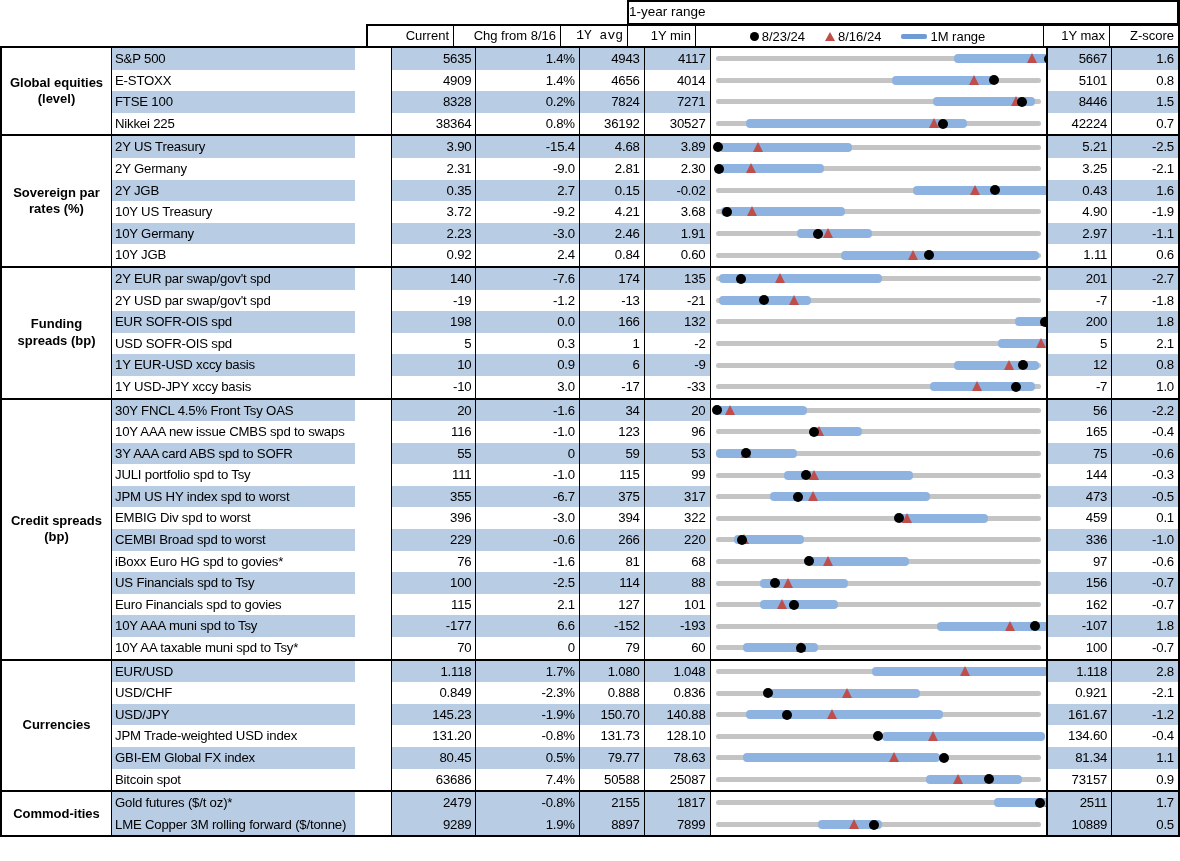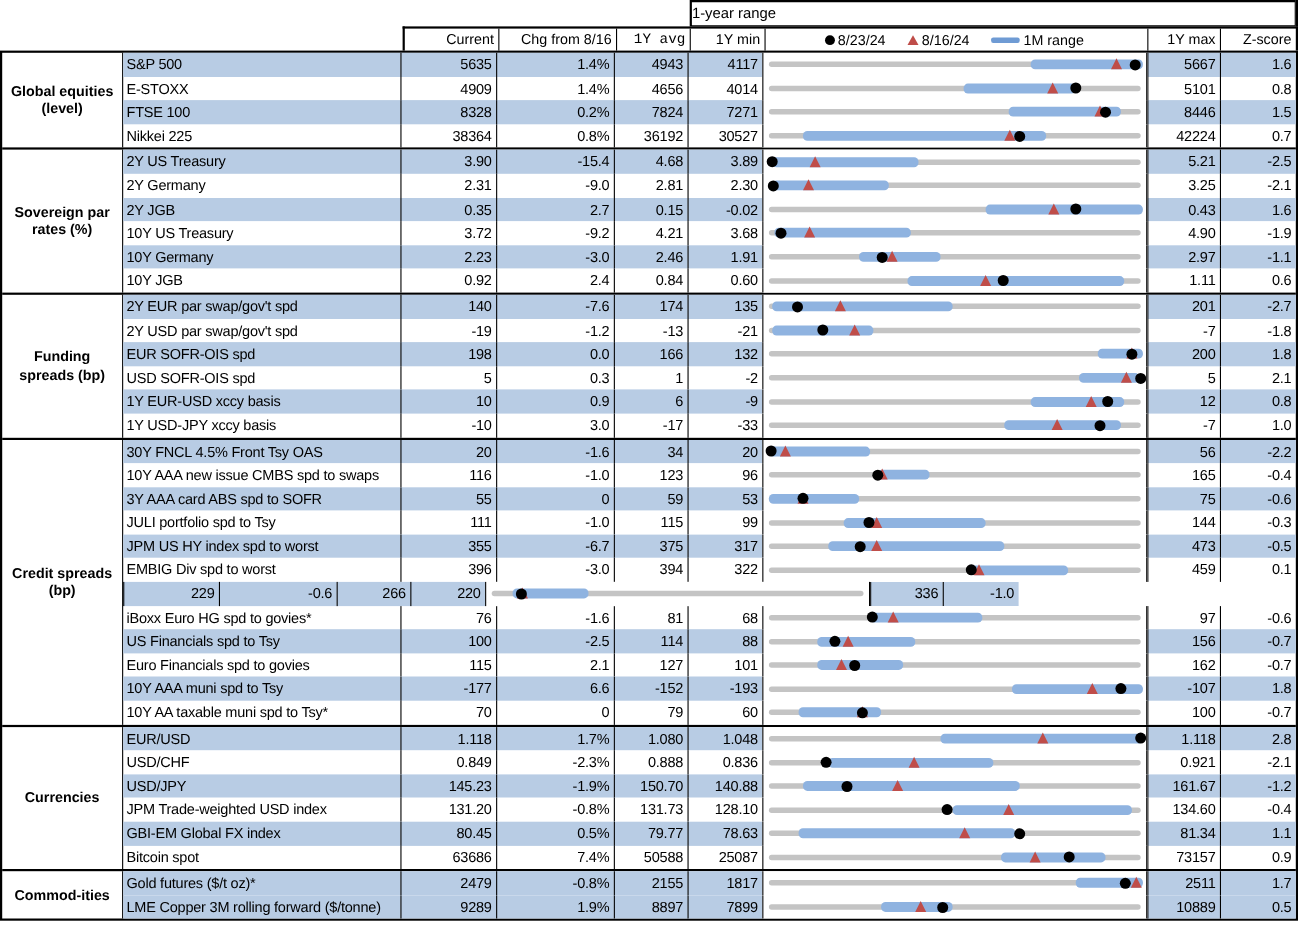--- a/index.html
+++ b/index.html
@@ -36,21 +36,21 @@
   .section:first-child { border-top:none; }
   .cat {
     width:114px; border-right:1px solid #000; display:flex; align-items:center; justify-content:center;
     text-align:center; font-weight:bold; font-size:13px; line-height:1.25; padding:0 4px;
   }
   .rows { width:1066px; display:flex; flex-direction:column; }
   .row { display:flex; height:21.6px; }
   .cell { font-size:13.2px; line-height:21.6px; overflow:hidden; white-space:nowrap; letter-spacing:-0.2px; }
   .cell.name { width:252px; padding-left:3px; }
   .cell.num  { text-align:right; padding-right:4px; border-left:1px solid #000; }
-  .c-current{width:87px;} .c-chg{width:107px;} .c-avg{width:67px;} .c-min{width:68px;}
+  .c-current{width:87px;margin-left:36px;} .c-chg{width:107px;} .c-avg{width:67px;} .c-min{width:68px;}
   .c-max{width:66px;} .c-z{width:69px;}
   .cell.chart { width:350px; border-left:1px solid #000; border-right:1px solid #000; position:relative; background:#fff; }
   .row.shade .cell:not(.chart) { background:#b8cce4; }
   .track { position:absolute; left:5px; right:5px; top:calc(50% - 2.5px); height:5px; background:#c4c4c4; border-radius:3px; }
   .mbar  { position:absolute; top:calc(50% - 4.5px); height:9px; background:#8fb3e0; border-radius:4px; }
   .tri   { position:absolute; top:calc(50% - 5.5px); width:0; height:0; transform:translateX(-50%);
            border-left:5.5px solid transparent; border-right:5.5px solid transparent; border-bottom:10px solid #bf4d49; }
   .dot   { position:absolute; top:calc(50% - 5px); width:10px; height:10px; background:#000; border-radius:50%; transform:translateX(-50%); }
 </style>
 </head>
@@ -431,20 +431,21 @@
     <div class="cell chart">
       <div class="track"></div>
       <div class="mbar" style="left: 188.6px; width: 88.4px;"></div>
       <div class="tri" style="left: 196.08px;"></div>
       <div class="dot" style="left: 188.6px;"></div>
     </div>
     <div class="cell num c-max">459</div>
     <div class="cell num c-z">0.1</div>
   </div>
           <div class="row shade">
+    <div class="cell name">CEMBI Broad spd to worst</div>
     <div class="cell num c-current">229</div>
     <div class="cell num c-chg">-0.6</div>
     <div class="cell num c-avg">266</div>
     <div class="cell num c-min">220</div>
     <div class="cell chart">
       <div class="track"></div>
       <div class="mbar" style="left: 23.7px; width: 69.7px;"></div>
       <div class="tri" style="left: 33.22px;"></div>
       <div class="dot" style="left: 31.52px;"></div>
     </div>

